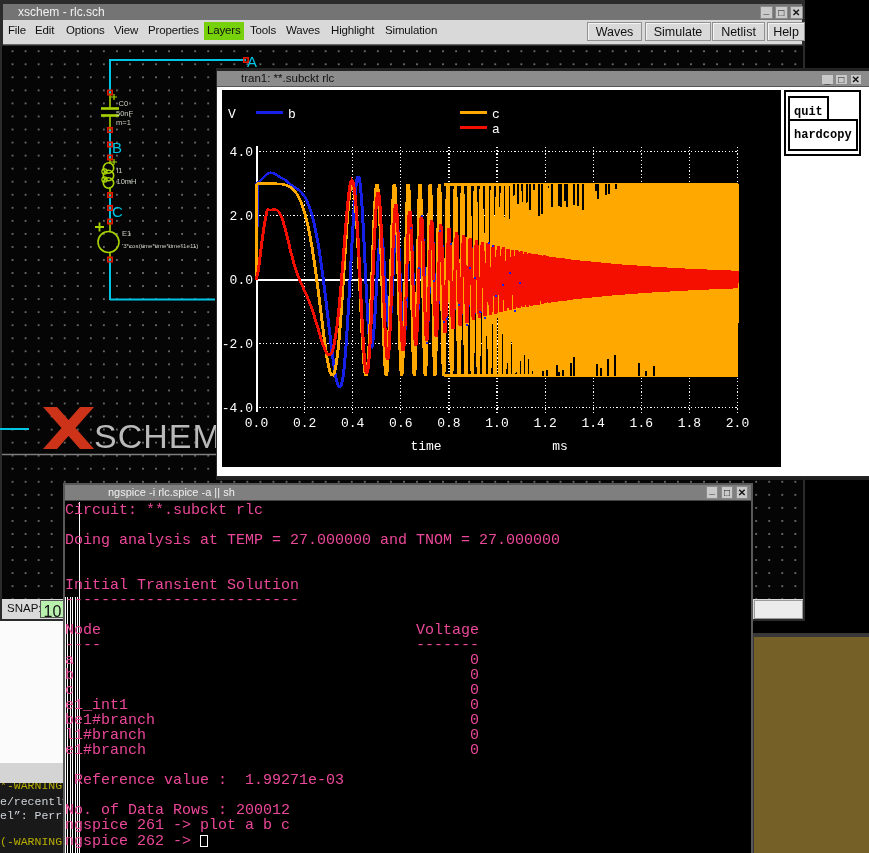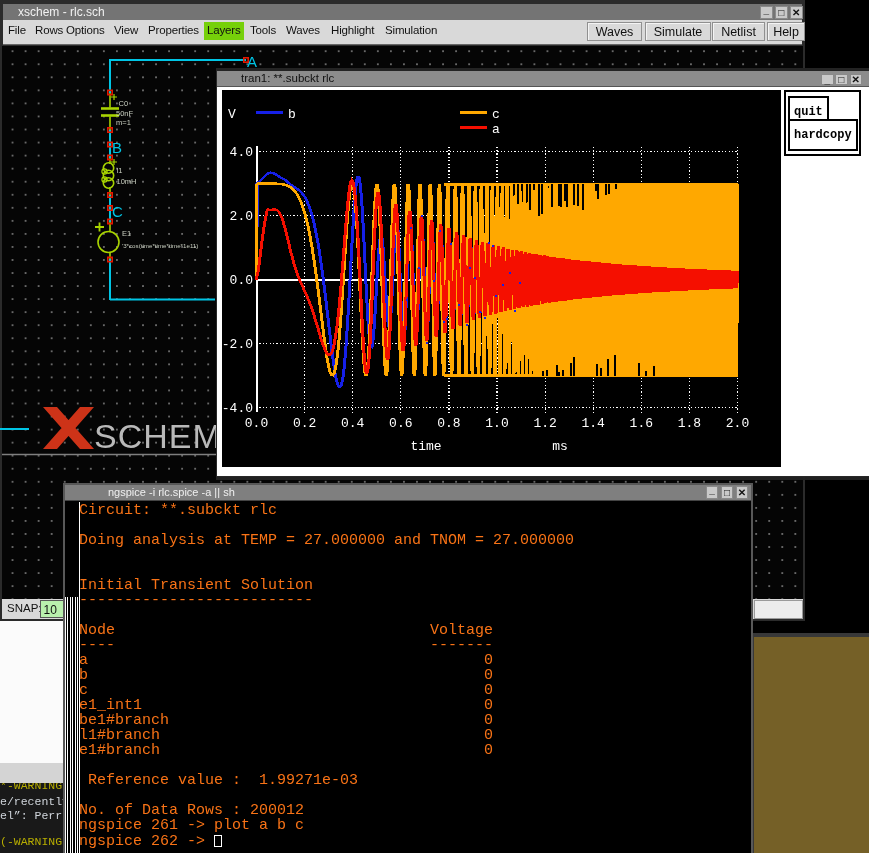--- a/index.html
+++ b/index.html
@@ -15,35 +15,35 @@
 #xs{left:0;top:0;width:805px;height:621px;background:#2b2b2b}
 #xs-title{position:absolute;left:3px;top:4px;width:799px;height:16px;background:#747474;color:#f2f2f2;font-size:12px;line-height:16px;padding-left:15px}
 .wbtn{position:absolute;top:1.5px;width:12.5px;height:13px;background:#c9c9c9;border:1px solid #8a8a8a;color:#111;text-align:center;font:bold 10px "Liberation Sans",sans-serif;line-height:12px}
 #xs-menu{position:absolute;left:3px;top:20px;width:799px;height:25px;background:#d9d9d9;border-bottom:1px solid #666;font-size:12px;color:#111}
 #xs-menu span.mi{position:absolute;top:4px;font-size:11.5px;letter-spacing:-0.15px}
 .rbtn{position:absolute;top:2px;height:19px;background:#d9d9d9;border:1px solid #909090;box-shadow:inset 1px 1px 0 #f4f4f4;text-align:center;font-size:12.5px;color:#111}
 #xs-canvas{position:absolute;left:2px;top:46px;width:801px;height:553px;background:#050505;
  background-image:radial-gradient(circle,#a0a0a0 0.55px,rgba(0,0,0,0) 0.85px);
  background-size:13.05px 13.05px;background-position:4px 11.75px}
 #xs-status{position:absolute;left:2px;top:599px;width:801px;height:20px;background:#d9d9d9;font-size:11.5px;color:#111}
-#snapbox{position:absolute;left:37.5px;top:1px;width:36px;height:17.5px;background:#b9f0ad;border:1px solid #555;font-size:12px;padding:1.5px 0 0 3px}
+#snapbox{position:absolute;left:37.5px;top:1px;width:36px;height:17.5px;background:#b9f0ad;border:1px solid #555;font-size:16px;padding:1.5px 0 0 3px}
 #statr{position:absolute;left:752px;top:0.5px;width:49px;height:19px;background:#ececec;border:1px solid #9a9a9a}
 
 #tr{left:216px;top:68px;width:744px;height:409px;background:#fff;border:1.5px solid #282828;border-top:3.5px solid #232323;box-shadow:0 3px 0 rgba(35,35,35,.95)}
 #tr-title{position:absolute;left:0;top:0;width:100%;height:15.5px;background:#8c8c8c;border-bottom:1px solid #555;color:#111;font-size:11.5px;line-height:15px;padding-left:24px}
 #tr-plot{position:absolute;left:4.5px;top:18.5px;width:559px;height:377px;background:#000}
 #panelbox{position:absolute;left:566.5px;top:19px;width:77px;height:66px;background:#fff;border:2px solid #000}
 .pbtn{position:absolute;border:2px solid #000;font:bold 12px "Liberation Mono",monospace;padding:7px 4px;color:#000;background:#fff}
 
 #ng{left:63px;top:483px;width:690px;height:370px;background:#000;border:2.5px solid #585858;border-bottom:none}
 #ng-title{position:absolute;left:0;top:0;width:100%;height:15.5px;background:#7f7f7f;border-bottom:1px solid #444;color:#f0f0f0;font-size:11px;line-height:15px;padding-left:43px}
 #ng-sb{position:absolute;left:0;top:16.5px;width:13.5px;height:352px;background:#000}
 #ng-thumb{position:absolute;left:0;top:95px;width:13.5px;height:257px;background:repeating-linear-gradient(90deg,#fff 0,#fff 1px,#000 1px,#000 2.4px)}
 #ng-sep{position:absolute;left:14px;top:16.5px;width:1px;height:352px;background:#fff}
-#ng pre{position:absolute;left:14px;top:17.5px;font:15px/15.05px "Liberation Mono",monospace;color:#f97316;white-space:pre}
+#ng pre{position:absolute;left:0;top:17.5px;font:15px/15.05px "Liberation Mono",monospace;color:#ec4899;white-space:pre}
 #cur{display:inline-block;width:8px;height:12px;border:1.5px solid #fff;vertical-align:-2px}
 </style></head>
 <body>
 <div id="desk">
 
   <div class="abs" id="brown"></div>
 
   <div class="abs" id="whitewin"></div>
   <div class="abs" id="graystrip"></div>
   <div class="abs" id="warnterm">
@@ -54,21 +54,21 @@
   </div>
 
   <div class="abs" id="xs">
     <div id="xs-title">xschem - rlc.sch
       <span class="wbtn" style="left:757px"><span style="position:relative;top:-3px">_</span></span>
       <span class="wbtn" style="left:772px">□</span>
       <span class="wbtn" style="left:787px">✕</span>
     </div>
     <div id="xs-menu">
       <span class="mi" style="left:5px">File</span>
-      <span class="mi" style="left:32px">Rows</span>
+      <span class="mi" style="left:32px">Edit</span>
       <span class="mi" style="left:63px">Options</span>
       <span class="mi" style="left:111px">View</span>
       <span class="mi" style="left:145px">Properties</span>
       <span class="mi" style="left:201px;top:2px;background:#76d00a;padding:2px 3px 4px">Layers</span>
       <span class="mi" style="left:247px">Tools</span>
       <span class="mi" style="left:283px">Waves</span>
       <span class="mi" style="left:328px">Highlight</span>
       <span class="mi" style="left:382px">Simulation</span>
       <span class="rbtn" style="left:584px;width:55px;line-height:18px">Waves</span>
       <span class="rbtn" style="left:642px;width:66px;line-height:18px">Simulate</span>

